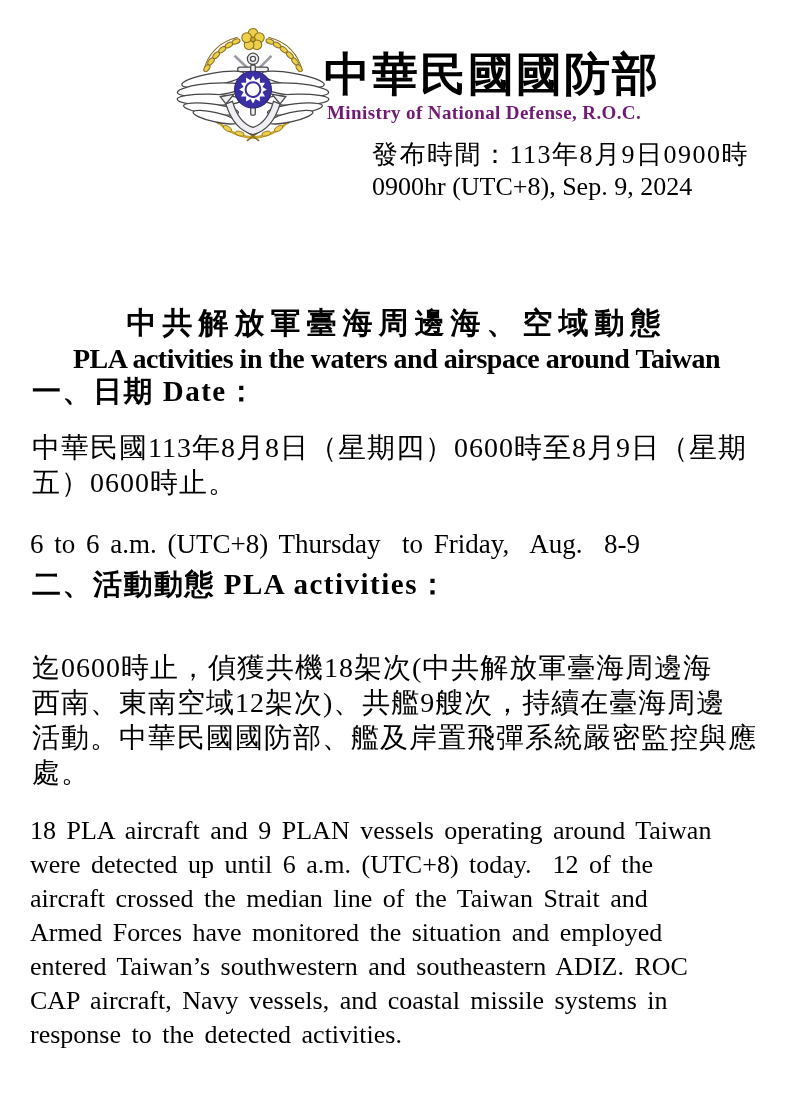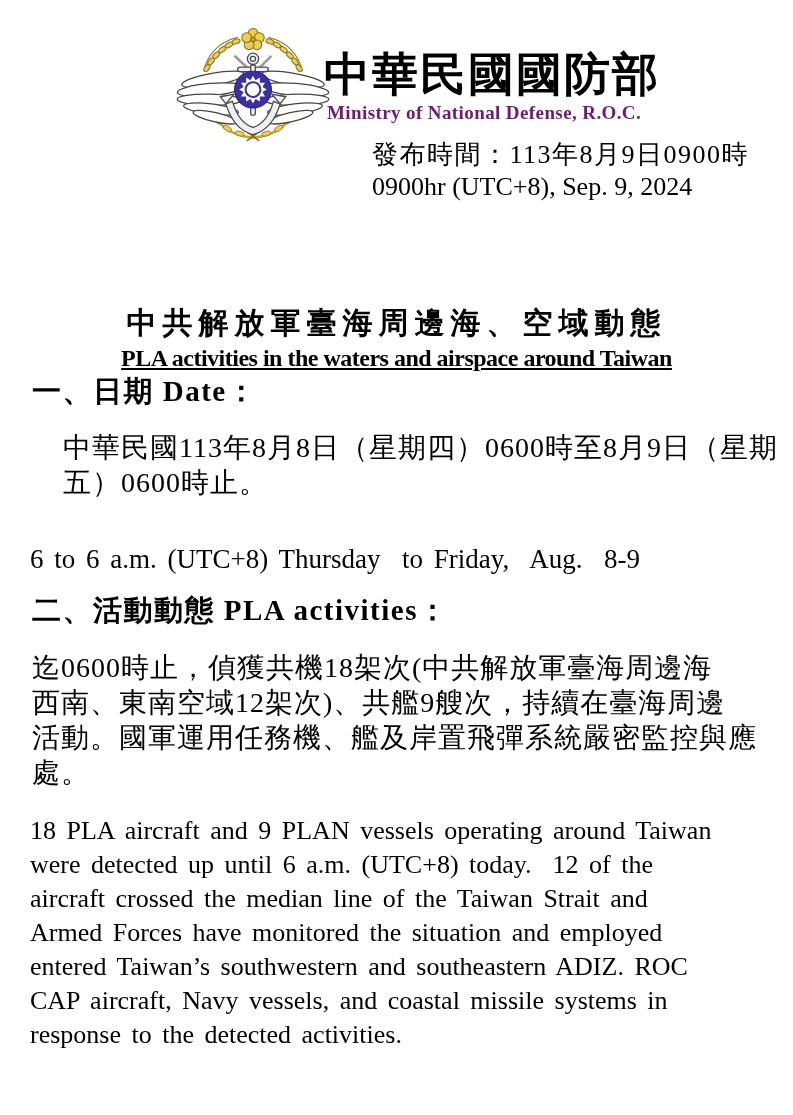--- a/index.html
+++ b/index.html
@@ -12,30 +12,30 @@
   .line{white-space:pre;}
   
   .org-zh{left:324px;top:50px;font-size:46px;font-weight:bold;letter-spacing:2px;line-height:50px;}
   .org-en{left:327px;top:102px;font-size:19px;font-weight:bold;color:#1e3f7f;letter-spacing:0.4px;
           font-family:"Liberation Serif","DejaVu Serif",serif;}
   .release{left:372px;top:139px;font-size:26px;line-height:32px;}
   .release .zh{letter-spacing:1.5px;}
   
   .title-wrap{left:0;top:272px;width:793px;text-align:center;margin-top:32px;}
   .title-zh{font-size:30px;font-weight:bold;letter-spacing:6px;line-height:38px;}
-  .title-en{font-size:24px;font-weight:bold;letter-spacing:-0.5px;line-height:33px;text-decoration:underline;}
+  .title-en{font-size:28px;font-weight:bold;letter-spacing:-0.5px;line-height:33px;}
   
   .h-sec{left:32px;font-size:29px;font-weight:bold;letter-spacing:1.5px;}
   .cn-par{left:32px;font-size:28px;line-height:35px;letter-spacing:1px;}
-  .en-line{left:30px;font-size:27px;word-spacing:4px;margin-top:15px;}
+  .en-line{left:30px;font-size:27px;word-spacing:4px;}
   .en-par{left:30px;font-size:26px;line-height:34px;word-spacing:4px;}
   .h1-sec{top:372px;}
-  .cn-date{top:430px;margin-left:31px;}
+  .cn-date{top:430px;}
   .en-date{top:529px;}
-  .h2-sec{top:591px;text-align:right;}
+  .h2-sec{top:565px;text-align:right;}
   .cn-act{top:650px;}
   .en-act{top:814px;}
 </style>
 </head>
 <body>
 
 <div class="page" style="background: rgb(255, 255, 255);">
 
   <div class="abs" style="left:176px;top:22px;width:154px;height:128px;">
     <svg viewBox="0 0 300 250" width="154" height="128">
@@ -137,21 +137,21 @@
   <div class="abs cn-par cn-date">
       <div class="line">中華民國113年8月8日（星期四）0600時至8月9日（星期</div>
       <div class="line">五）0600時止。</div>
     </div>
   <div class="abs en-line en-date line">6 to 6 a.m. (UTC+8) Thursday  to Friday,  Aug.  8-9</div>
 
   <div class="abs h-sec h2-sec line">二、活動動態 PLA activities：</div>
   <div class="abs cn-par cn-act">
       <div class="line">迄0600時止，偵獲共機18架次(中共解放軍臺海周邊海</div>
       <div class="line">西南、東南空域12架次)、共艦9艘次，持續在臺海周邊</div>
-      <div class="line">活動。國軍運用任務機、艦及岸置飛彈系統嚴密監控與應</div>
+      <div class="line">活動。中華民國國防部、艦及岸置飛彈系統嚴密監控與應</div>
       <div class="line">處。</div>
     </div>
   <div class="abs en-par en-act">
       <div class="line">18 PLA aircraft and 9 PLAN vessels operating around Taiwan</div>
       <div class="line">were detected up until 6 a.m. (UTC+8) today.  12 of the</div>
       <div class="line">aircraft crossed the median line of the Taiwan Strait and</div>
       <div class="line">Armed Forces have monitored the situation and employed</div>
       <div class="line">entered Taiwan’s southwestern and southeastern ADIZ. ROC</div>
       <div class="line">CAP aircraft, Navy vessels, and coastal missile systems in</div>
       <div class="line">response to the detected activities.</div>

